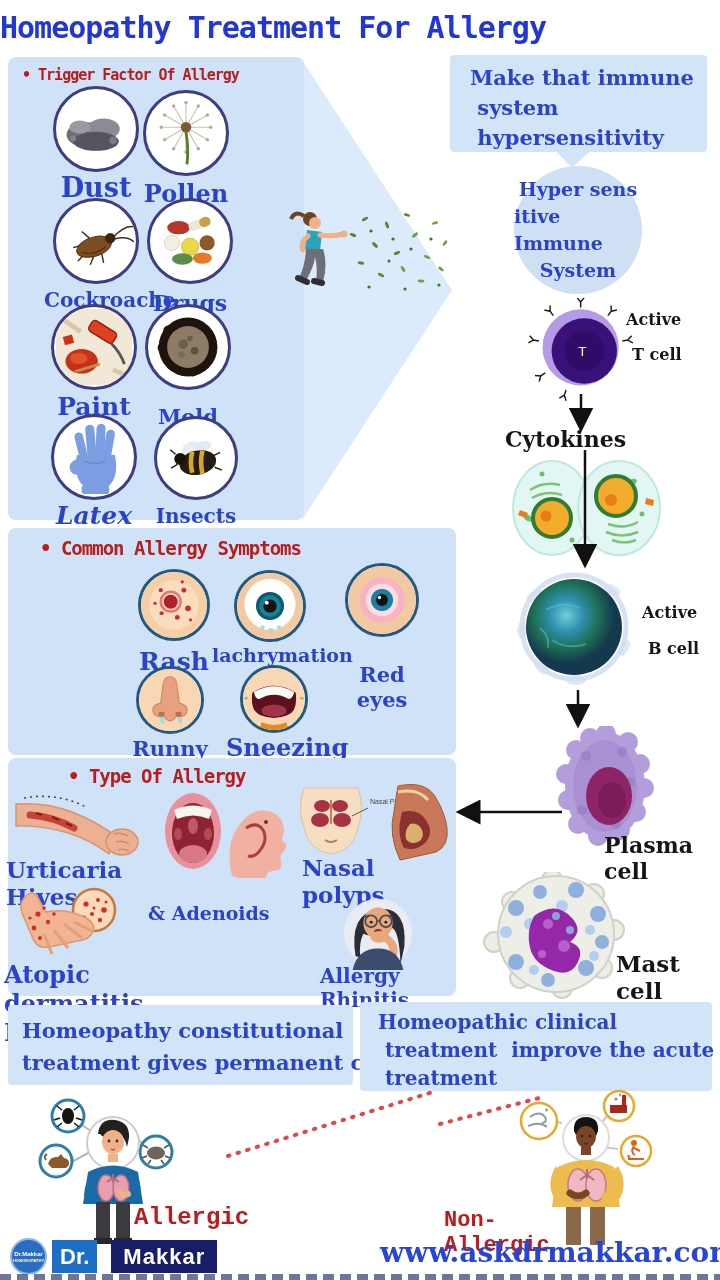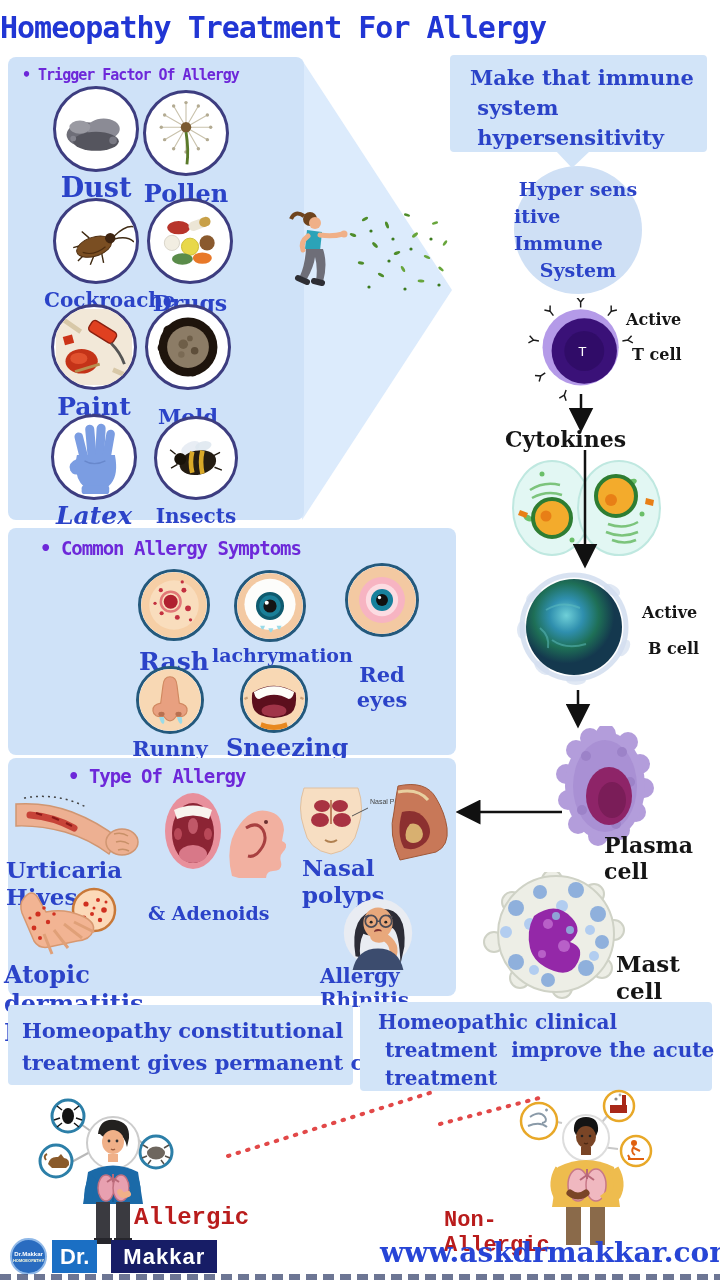--- a/index.html
+++ b/index.html
@@ -1,19 +1,19 @@
 <!DOCTYPE html>
 <html><head>
 <meta charset="utf-8">
 <style>
   html,body{margin:0;padding:0;background:#fff;}
   .canvas{position:relative;width:720px;height:1280px;background:#fff;overflow:hidden;
           font-family:"Liberation Sans",sans-serif;}
   .abs{position:absolute;}
-  .mono{font-family:"DejaVu Sans Mono",monospace;font-weight:bold;color:#6d28d9;letter-spacing:-1px;}
+  .mono{font-family:"DejaVu Sans Mono",monospace;font-weight:bold;color:#b91c1c;letter-spacing:-1px;}
   .serif{font-family:"DejaVu Serif",serif;font-weight:bold;color:#2b43c8;}
   .blkserif{font-family:"DejaVu Serif",serif;font-weight:bold;color:#151515;}
   .redserif{font-family:Liberation Mono, monospace;font-weight:bold;color:#b91c1c;}
   .panel{background:#cfe2f8;border-radius:8px;}
   .ctr{text-align:left;}
   .circ{border-radius:50%;background:#fff;display:flex;align-items:center;justify-content:center;overflow:hidden;margin:0 auto;}
   .trig-item{position:absolute;text-align:center;}
   .trig-item .circ{border:3px solid #3d3d80;}
   .sym-item{position:absolute;text-align:center;}
   .sym-item .circ{border:3px solid #24597c;}

